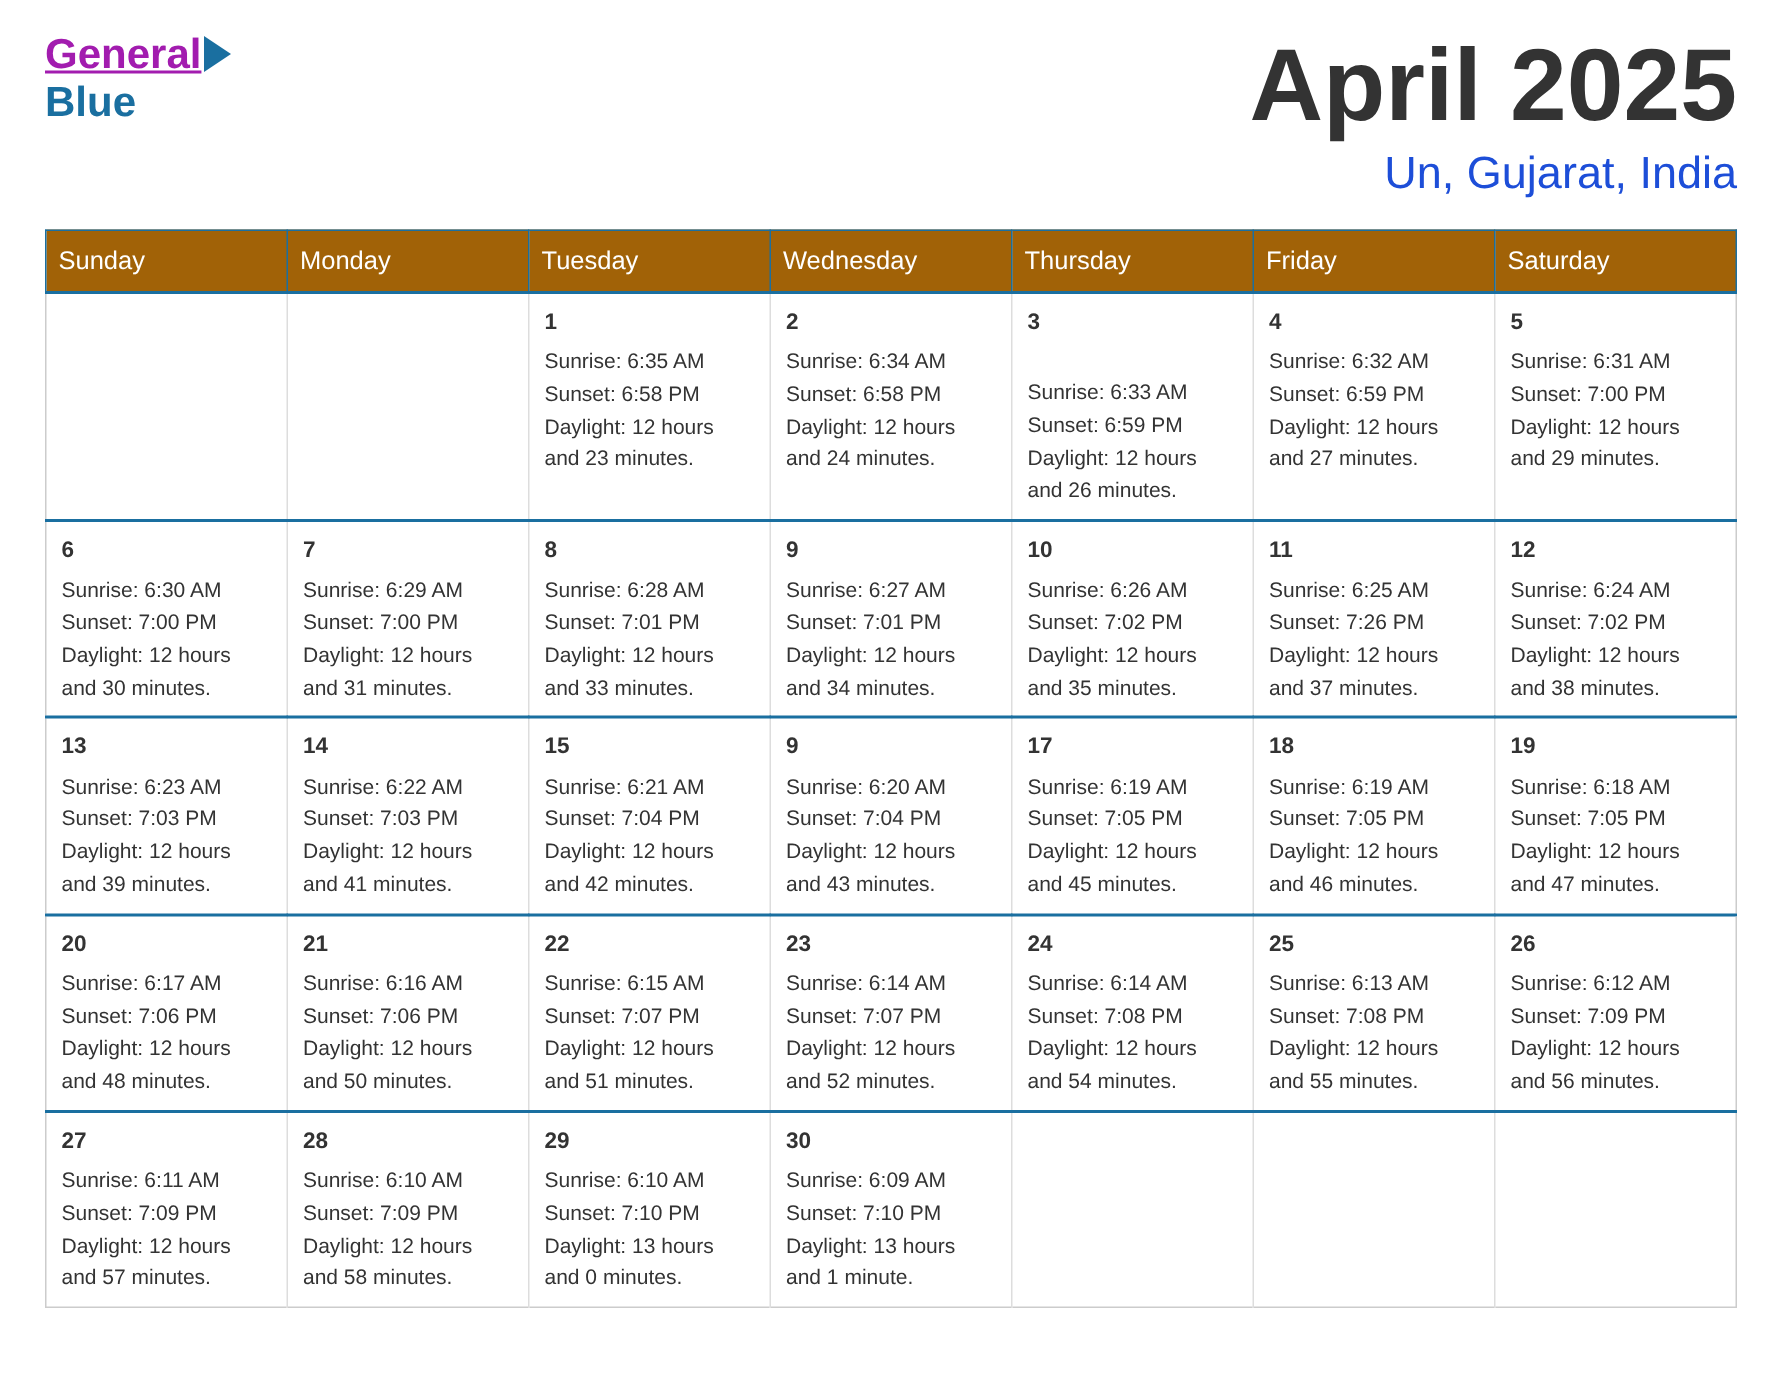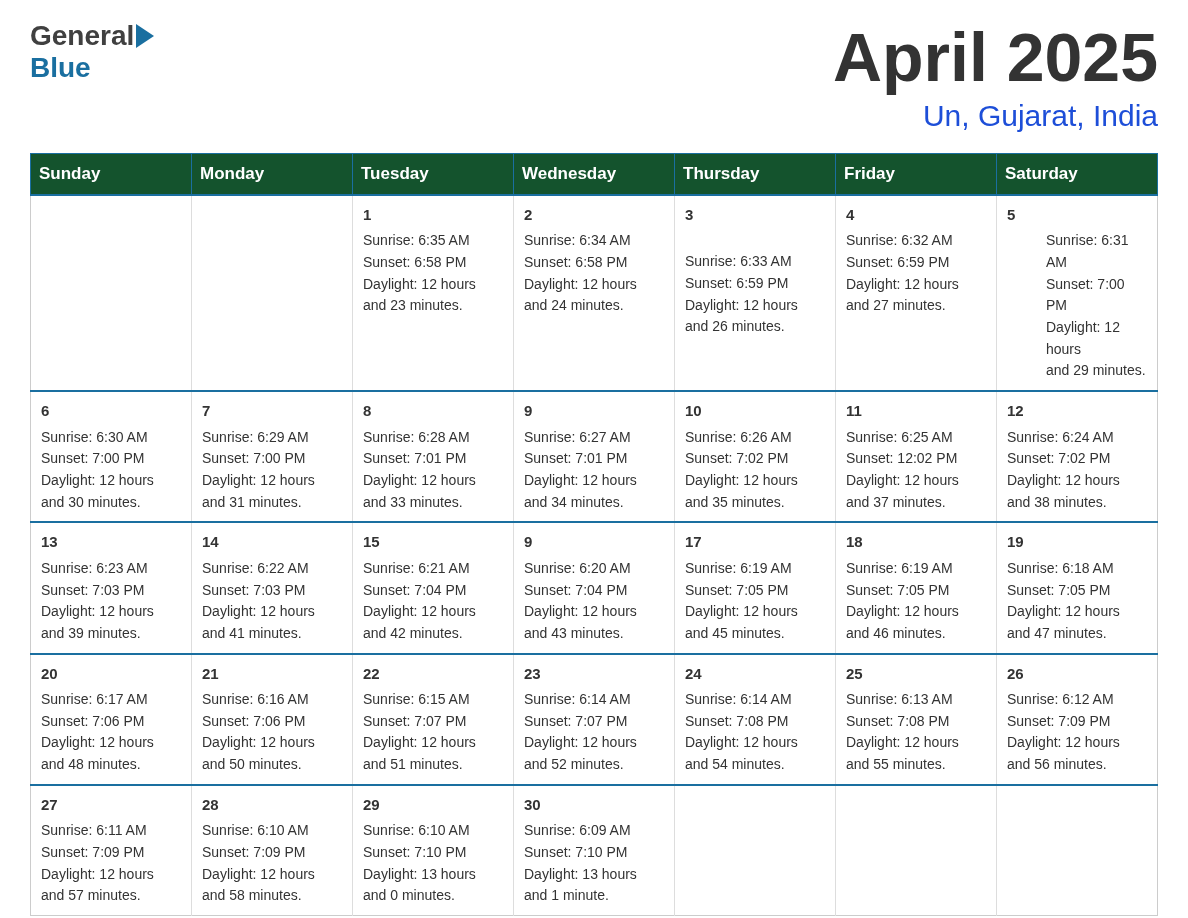--- a/index.html
+++ b/index.html
@@ -22,21 +22,21 @@
       flex-direction: column;
       align-items: flex-start;
     }
     .logo-text {
       display: flex;
       align-items: center;
       font-size: 28px;
       font-weight: bold;
       color: #333;
     }
-    .logo-general { color: #404040; }
+    .logo-general { color: #a21caf; text-decoration: underline; }
     .logo-arrow {
       width: 0;
       height: 0;
       border-left: 18px solid #1a6fa0;
       border-top: 12px solid transparent;
       border-bottom: 12px solid transparent;
       margin: 0 2px;
       display: inline-block;
     }
     .logo-blue {
@@ -57,26 +57,26 @@
       font-size: 30px;
       color: #1d4ed8;
       margin-top: 4px;
     }
     .calendar {
       width: 100%;
       border-collapse: collapse;
       border: 1px solid #ccc;
     }
     .calendar thead tr th {
-      background-color: #14532d;
+      background-color: #a16207;
       color: #fff;
       padding: 10px 8px;
       text-align: left;
       font-size: 17px;
-      font-weight: bold;
+      font-weight: normal;
       border: 1px solid #1a6fa0;
     }
     .calendar tbody tr {
       border-top: 2px solid #1a6fa0;
     }
     .calendar tbody tr td {
       vertical-align: top;
       padding: 8px 10px;
       border-right: 1px solid #ddd;
       width: 14.28%;
@@ -160,21 +160,21 @@
         </td>
         <td>
           <span class="day-number">4</span>
           <div class="day-info" style="white-space: pre-line;">Sunrise: 6:32 AM
 Sunset: 6:59 PM
 Daylight: 12 hours
 and 27 minutes.</div>
         </td>
         <td>
           <span class="day-number">5</span>
-          <div class="day-info" style="white-space: pre-line; margin-left: 39px;">Sunrise: 6:31 AM
+          <div class="day-info" style="white-space: pre-line;">Sunrise: 6:31 AM
 Sunset: 7:00 PM
 Daylight: 12 hours
 and 29 minutes.</div>
         </td>
       </tr>
       <tr>
         <td>
           <span class="day-number">6</span>
           <div class="day-info" style="white-space: pre-line;">Sunrise: 6:30 AM
 Sunset: 7:00 PM
@@ -205,21 +205,21 @@
         <td>
           <span class="day-number">10</span>
           <div class="day-info" style="white-space: pre-line;">Sunrise: 6:26 AM
 Sunset: 7:02 PM
 Daylight: 12 hours
 and 35 minutes.</div>
         </td>
         <td>
           <span class="day-number">11</span>
           <div class="day-info" style="white-space: pre-line;">Sunrise: 6:25 AM
-Sunset: 12:02 PM
+Sunset: 7:26 PM
 Daylight: 12 hours
 and 37 minutes.</div>
         </td>
         <td>
           <span class="day-number">12</span>
           <div class="day-info" style="white-space: pre-line;">Sunrise: 6:24 AM
 Sunset: 7:02 PM
 Daylight: 12 hours
 and 38 minutes.</div>
         </td>

